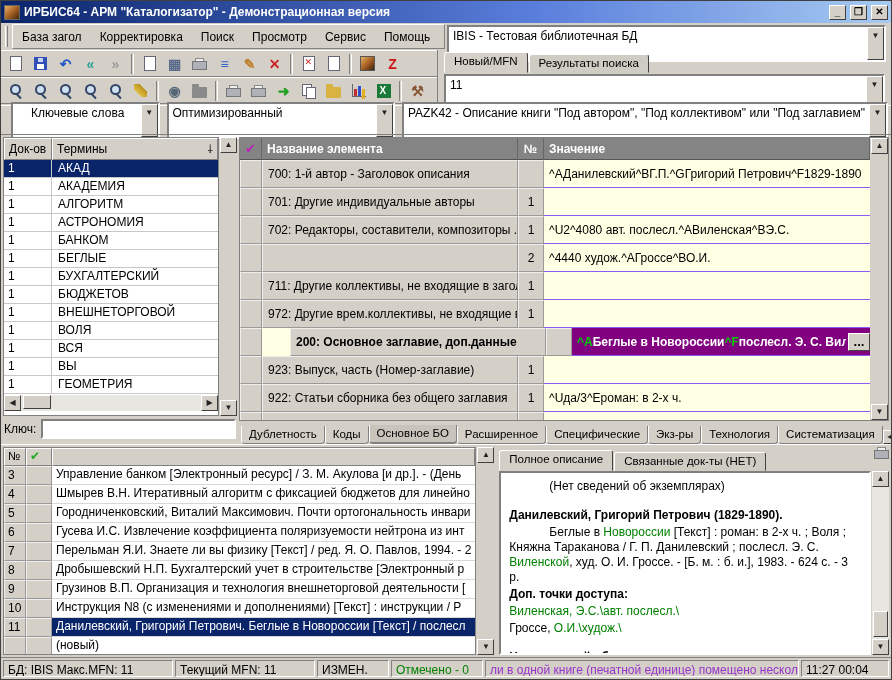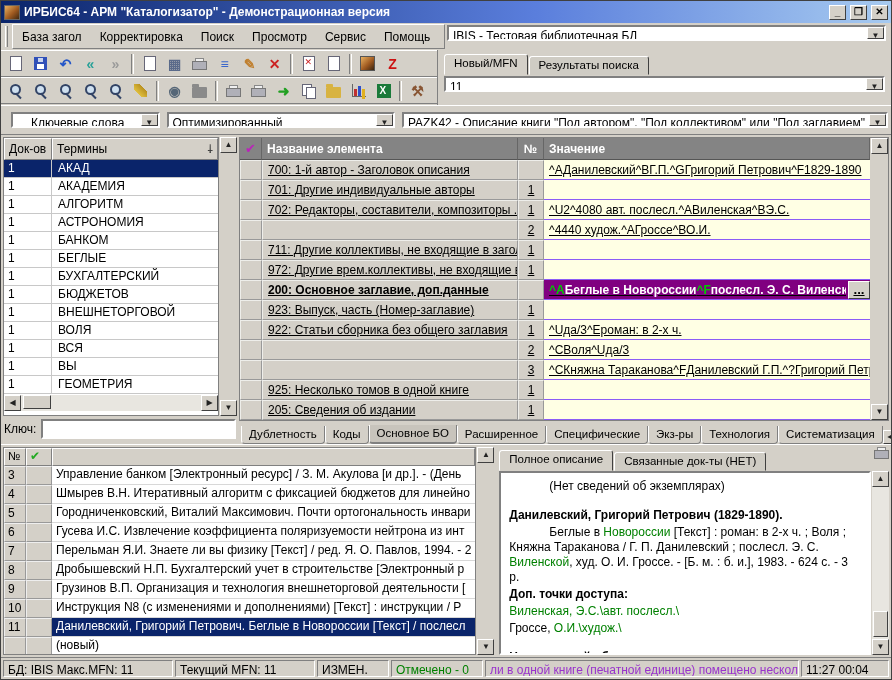--- a/index.html
+++ b/index.html
@@ -14,21 +14,21 @@
   
   .titlebar { height:22px; flex:0 0 22px; background:linear-gradient(to right,#0a246a,#5a7edc 60%,#a6caf0); display:flex; align-items:center; padding:0 3px; gap:4px; }
   .titlebar .title { color:#fff; font-weight:bold; font-size:12px; flex:1; white-space:nowrap; overflow:hidden; }
   .winbtn { width:17px; height:15px; background:#d4d0c8; border:1px solid; border-color:#fff #404040 #404040 #fff; font:bold 10px/12px "Liberation Sans",sans-serif; text-align:center; cursor:default; }
   .app-logo { width:16px; height:15px; background:linear-gradient(135deg,#e8b060,#a05a20 55%,#402810); border:1px solid #666; }
 
   
   .menurow { height:27px; flex:0 0 27px; display:flex; align-items:stretch; padding:1px 2px; gap:2px; }
   .menupanel { display:flex; align-items:center; flex:0 0 433px; }
   .menu-item { padding:3px 9px; white-space:nowrap; }
-  .combo { display:flex; align-items:stretch; background:#fff; border:2px solid; border-color:#808080 #ffffff #ffffff #808080; height:16px; }
+  .combo { display:flex; align-items:stretch; background:#fff; border:2px solid; border-color:#808080 #ffffff #ffffff #808080; height:37px; }
   .combo .ctext { flex:1; padding:2px 4px; white-space:nowrap; overflow:hidden; background:#fff; }
   .combo .cbtn { width:17px; background:#d4d0c8; border:1px solid; border-color:#fff #404040 #404040 #fff; font-size:8px; line-height:16px; text-align:center; color:#222; }
   .db-combo { flex:1; margin:1px 3px 1px 0; }
 
   
   .toolrow { height:55px; flex:0 0 55px; display:flex; }
   .toolleft { flex:0 0 437px; display:flex; flex-direction:column; border-right:1px solid #808080; }
   .tbar { height:27px; display:flex; align-items:center; padding:1px 2px; border-top:1px solid #fff; border-bottom:1px solid #808080; }
   .tbtn { width:25px; height:24px; background:none; border:1px solid transparent; display:flex; align-items:center; justify-content:center; padding:0; }
   .tsep { width:3px; height:20px; border-left:1px solid #808080; border-right:1px solid #fff; margin:0 3px; }
@@ -66,29 +66,29 @@
   .hscroll .track { flex:1; background:#e8e6e0; position:relative; }
   .hscroll .thumb { position:absolute; left:2px; top:0; width:28px; height:14px; background:#d4d0c8; border:1px solid; border-color:#fff #404040 #404040 #fff; }
   .keyrow { height:26px; flex:0 0 26px; display:flex; align-items:center; gap:5px; padding:2px 1px; }
   .keyinput { flex:1; height:20px; background:#fff; border:2px solid; border-color:#808080 #fff #fff #808080; }
 
   .fieldpane { flex:1; display:flex; flex-direction:column; padding:2px 2px 0 0; overflow:hidden; }
   .fieldgridwrap { flex:1; display:flex; overflow:hidden; border:1px solid #808080; }
   .fieldgrid { flex:1; display:flex; flex-direction:column; overflow:hidden; background:#ffffe4; }
   .fhead { display:flex; height:22px; flex:0 0 22px; background:#848484; color:#fff; font-weight:bold; }
   .fhead .fc { border-right:1px solid #666; border-bottom:1px solid #555; padding:3px 5px; display:flex; align-items:center; }
-  .frow { display:flex; height:20px; flex:0 0 20px;text-decoration:underline; }
+  .frow { display:flex; height:28px; flex:0 0 20px; }
   .fc0 { flex:0 0 22px; }
   .fc1 { flex:0 0 256px; }
   .fc2 { flex:0 0 26px; justify-content:center; }
   .fc3 { flex:1; overflow:hidden; }
   .frow .fc0, .frow .fc1, .frow .fc2 { background:#d4d0c8; border:1px solid; border-color:#eeeeea #999 #999 #eeeeea; padding:2px 5px; white-space:nowrap; overflow:hidden; display:flex; align-items:center; }
   .frow .fc2 { justify-content:center; padding:2px 2px; }
   .frow .fc3 { background:#ffffe4; border-bottom:1px solid #8b5cf6; padding:2px 5px; white-space:nowrap; display:flex; align-items:center; }
-  .frow .fc1.bold { font-weight:bold; }
+  .frow .fc1.bold { font-weight:bold;margin-left:28px; }
   .frow .fc3.selval { background:#800080; color:#fff; font-weight:bold; padding-right:0; }
   .selval .inner { flex:1; overflow:hidden; white-space:nowrap; }
   .gmark { color:#00cc00; }
   .morebtn { flex:0 0 22px; height:18px; background:#d4d0c8; color:#000; font-weight:bold; border:1px solid; border-color:#fff #404040 #404040 #fff; text-align:center; line-height:14px; margin-left:2px; }
 
   .wstabs { height:23px; flex:0 0 23px; display:flex; align-items:flex-end; padding:0 2px; }
   .wstab { border:1px solid; border-color:#fff #808080 #808080 #fff; border-top:none; border-radius:0 0 4px 4px; padding:2px 7px 3px 7px; font-size:11.5px; background:#d4d0c8; white-space:nowrap; }
   .wstab.active { background:#c8c4bc; font-weight:normal; border-bottom-width:2px; }
   .wsarrows { margin-left:auto; display:flex; gap:1px; }
   .wsarrows .sbtn { height:14px; width:15px; line-height:12px; }

